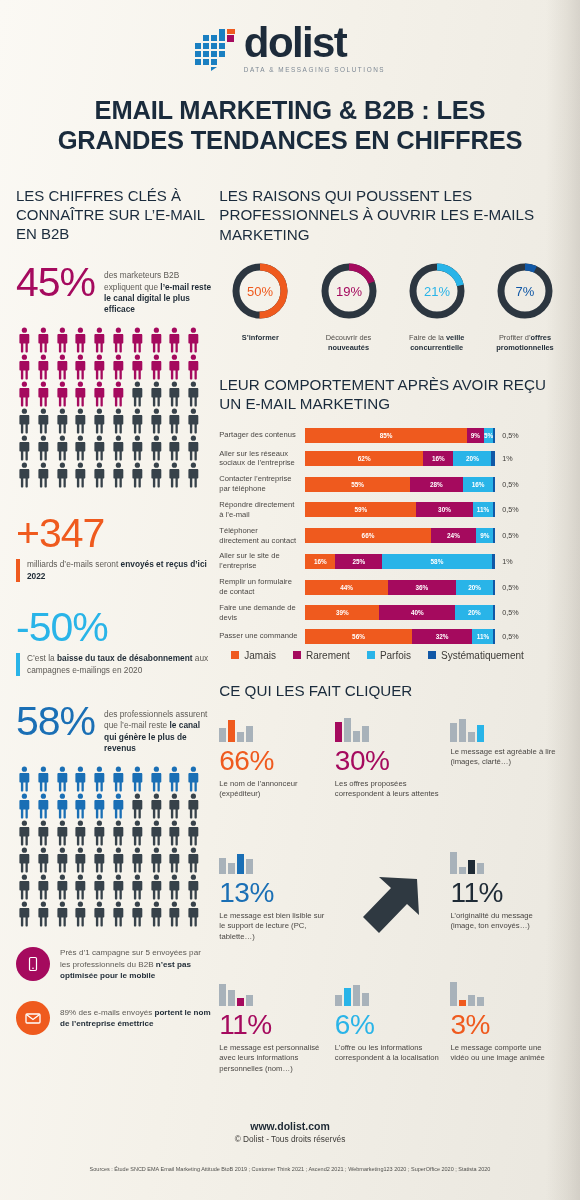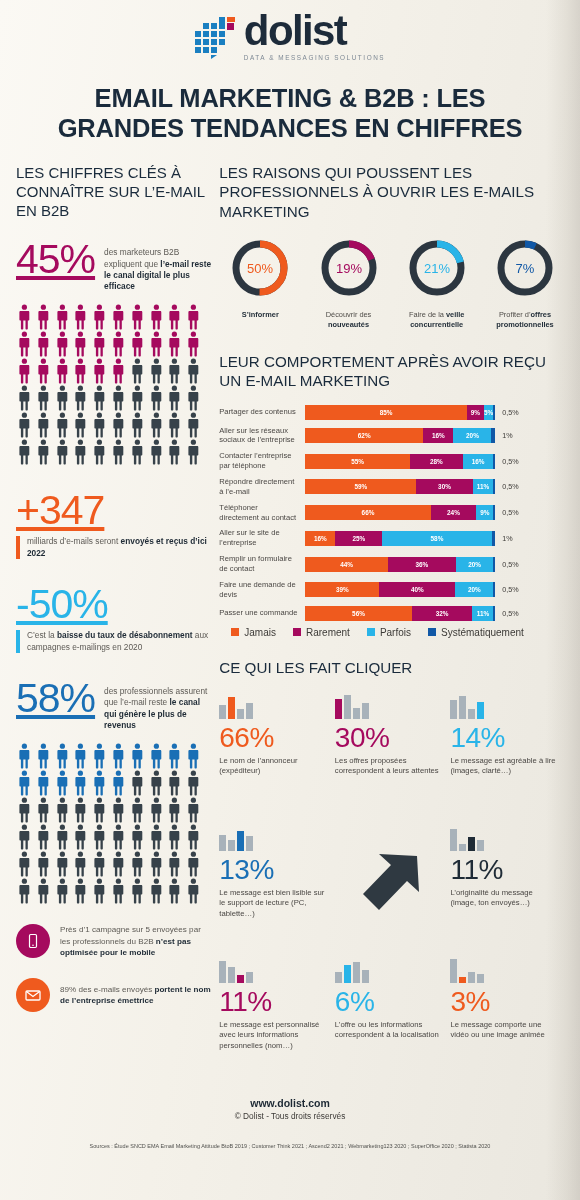--- a/index.html
+++ b/index.html
@@ -13,41 +13,41 @@
     width: 580px; height: 1200px;
     background: linear-gradient(100deg,#fbf9f4 0%,#f4f1e9 45%,#eae7df 100%);
     overflow: hidden;
   }
   #page::after{
     content:""; position:absolute; top:0; right:0; width:34px; height:100%;
     background:linear-gradient(90deg,rgba(0,0,0,0) 0%,rgba(120,110,95,.10) 60%,rgba(90,80,70,.16) 100%);
     pointer-events:none;
   }
   
-  .logo-wrap { padding-top:12px; display:flex; justify-content:center; }
+  .logo-wrap { padding-top:24px; display:flex; justify-content:center; }
   .logo { display:flex; align-items:flex-start; }
   .logo-dots { width:46px; margin-right:3px; margin-top:5px; }
   .logo-word { font-size:42px; font-weight:bold; color:#1d2b3a; letter-spacing:-1.6px; line-height:.92; }
   .logo-sub { font-size:6.4px; letter-spacing:1.55px; color:#7d8894; text-align:center; margin-top:3px; }
   .title {
     margin:22px 34px 0; text-align:center;
     font-size:25.5px; font-weight:bold; color:#1a2b3c;
     line-height:1.18; letter-spacing:-.2px;
   }
   
-  .cols { display:flex; margin-top:20px; padding:0 14px 0 16px;justify-content:flex-end; }
+  .cols { display:flex; margin-top:31px; padding:0 14px 0 16px;justify-content:flex-end; }
   .col-l { width:196px; }
   .col-r { width:356px; padding-left:8px; }
   h2.sec {
     font-size:15.2px; color:#1a2b3c; line-height:1.28; font-weight:400;
   }
   h2.sec.left { font-size:15px; }
   
   .bigstat { display:flex; align-items:flex-start; margin-top:20px; }
-  .bignum { font-size:41px; font-weight:400; line-height:.95; letter-spacing:-1px;text-decoration:underline; }
+  .bignum { font-size:41px; font-weight:400; line-height:.95; letter-spacing:-1px; }
   .bignum.magenta{ color:#a50a5e; }
   .bignum.blue   { color:#1a6fb5; }
   .bignum.orange { color:#ef5a1e; }
   .bignum.cyan   { color:#29b4e8; }
   .bigdesc { font-size:8.3px; color:#5d5a55; line-height:1.36; margin-left:9px; padding-top:7px; }
   .bigdesc b { color:#1f2b36; }
   
   .picto { display:grid; grid-template-columns:repeat(10,1fr); gap:1px 2px; margin-top:12px; width:186px; }
   .person { width:100%; height:26px; }
   
@@ -826,21 +826,20 @@
             <div class="cpct" style="color:#a50a5e">30%</div>
             <div class="ctxt">Les offres proposées correspondent à leurs attentes</div>
           </div>
           <div class="cell">
             <div class="mini">
               <i style="height:19px;background:#a8b2ba"></i>
               <i style="height:23px;background:#a8b2ba"></i>
               <i style="height:10px;background:#a8b2ba"></i>
               <i style="height:17px;background:#29b4e8"></i>
             </div>
-            <div class="cpct" style="color:#29b4e8">14%</div>
             <div class="ctxt">Le message est agréable à lire (images, clarté…)</div>
           </div>
           <div class="cell">
             <div class="mini">
               <i style="height:16px;background:#a8b2ba"></i>
               <i style="height:11px;background:#a8b2ba"></i>
               <i style="height:20px;background:#1a6fb5"></i>
               <i style="height:15px;background:#a8b2ba"></i>
             </div>
             <div class="cpct" style="color:#1a6fb5">13%</div>

